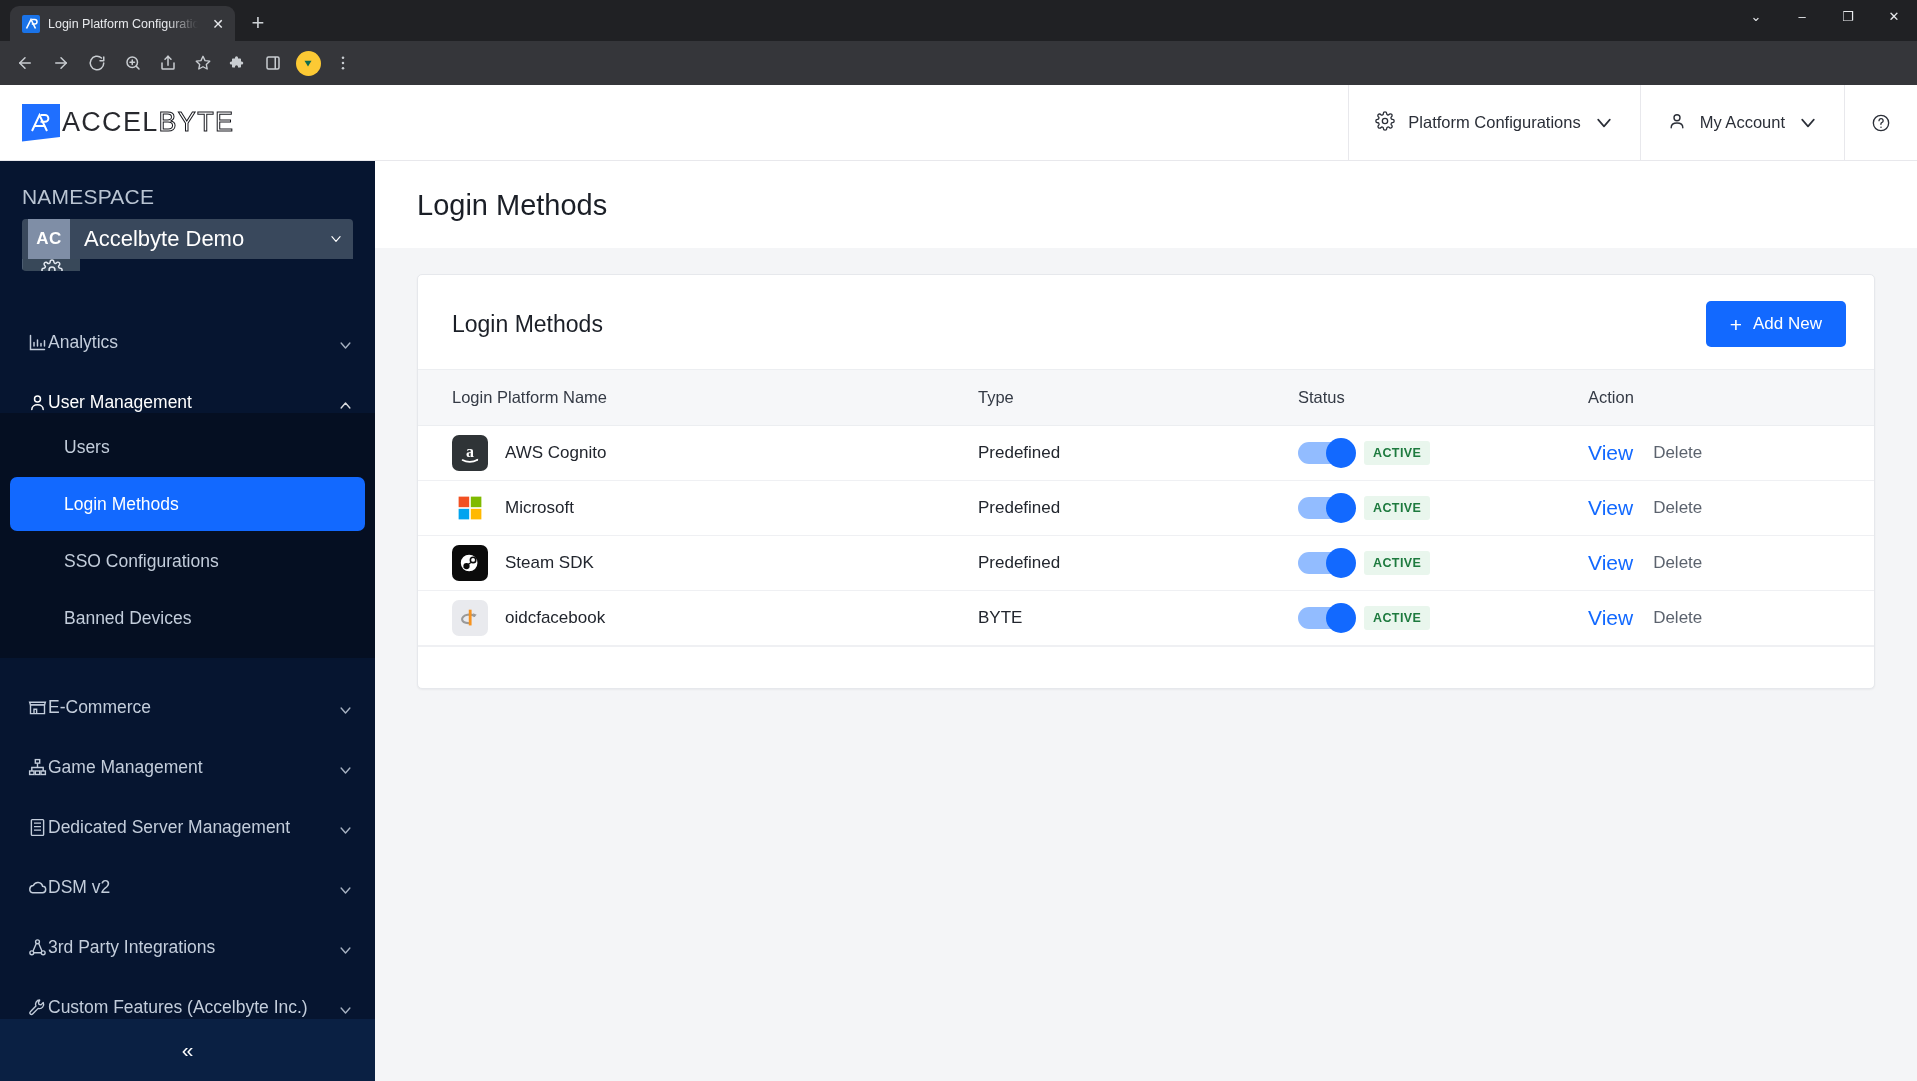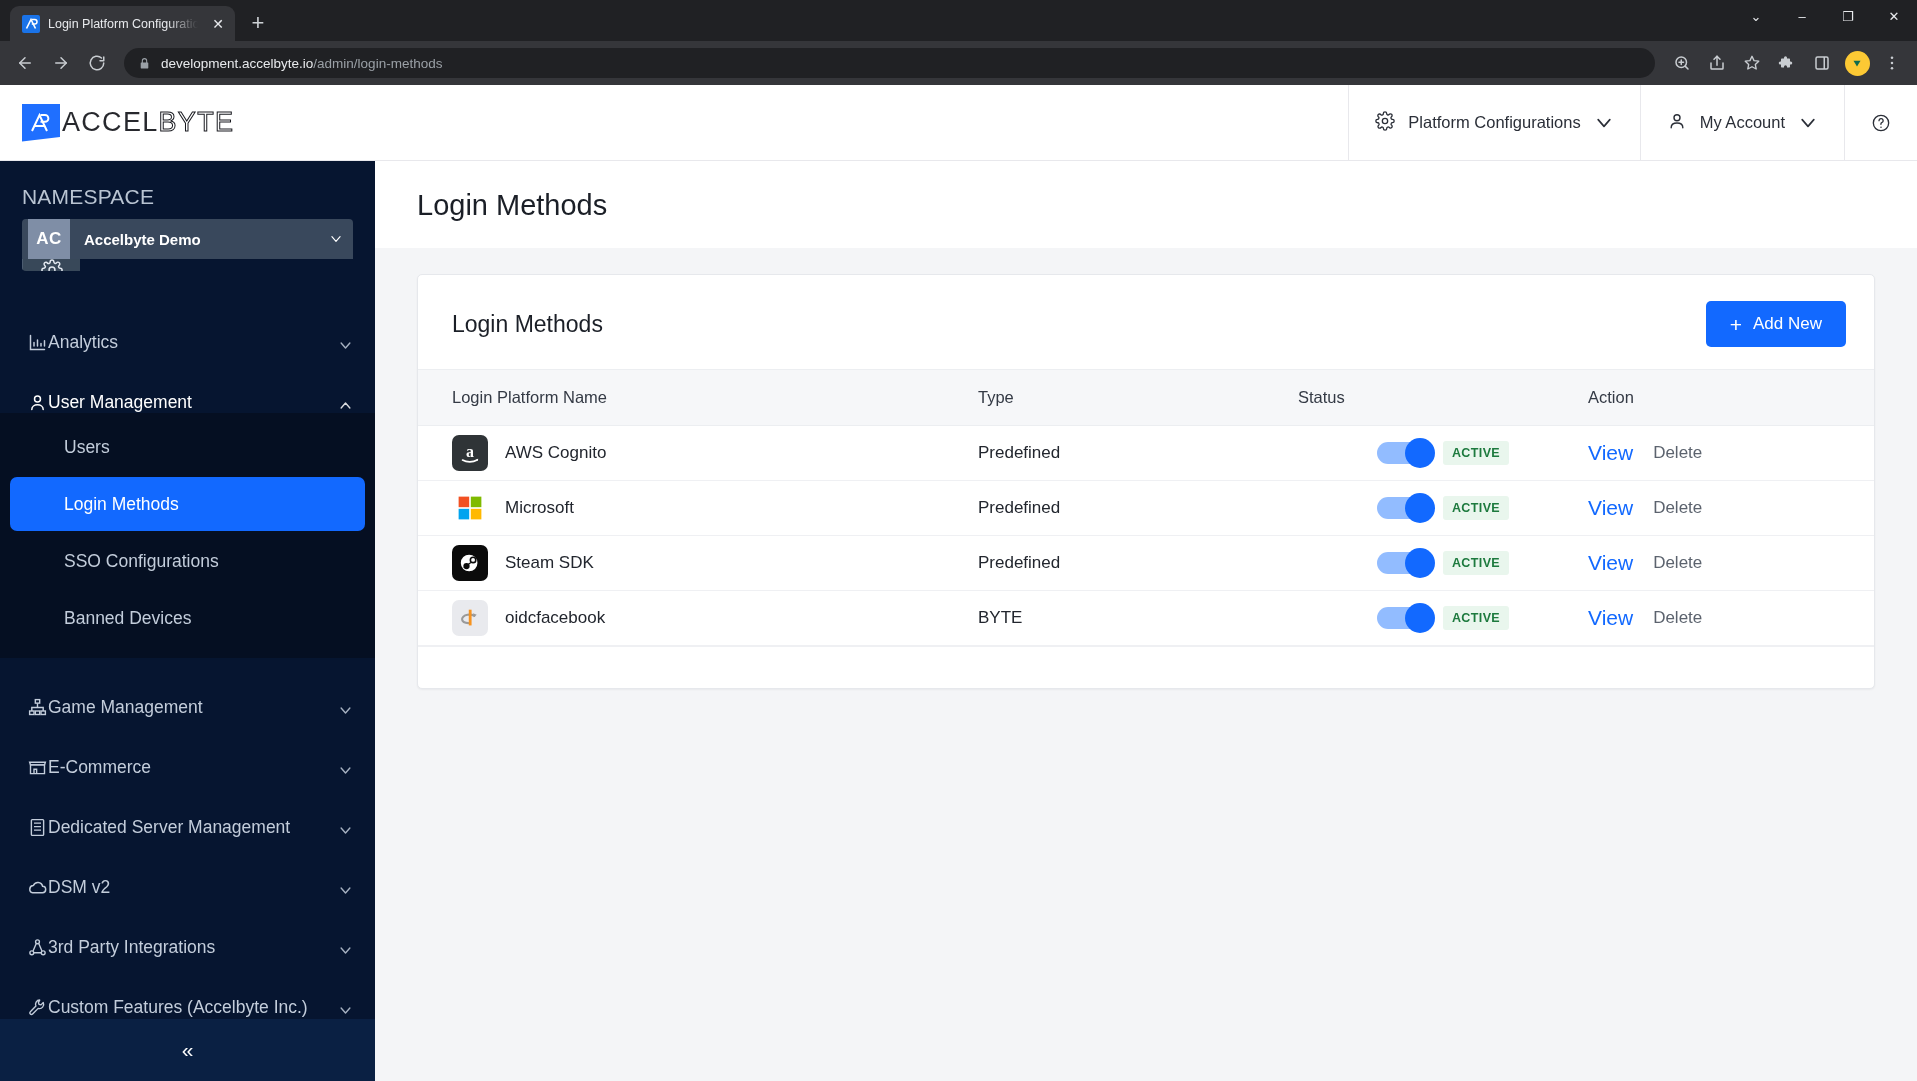--- a/index.html
+++ b/index.html
@@ -119,21 +119,21 @@
   }
   .ns-main {
     flex: 1; background: #39485c; display: flex; align-items: center;
     gap: 14px; padding: 0 10px 0 6px;
   }
   .ns-badge {
     width: 42px; height: 40px; background: #7f8ea6; color: #fff;
     display: flex; align-items: center; justify-content: center;
     font-weight: bold; font-size: 17px; letter-spacing: .5px;
   }
-  .ns-name { color: #fff; font-weight: bold; font-size: 15px; flex: 1; }
+  .ns-name { color: #fff; font-weight: normal; font-size: 22px; flex: 1; }
   .ns-gear {
     width: 58px; background: #384859; display: flex; align-items: center;
     justify-content: center; border-left: 1px solid #4c5c70;
   }
   .ns-gear svg { width: 22px; height: 22px; }
 
   .nav { margin-top: 22px; flex: 1; overflow: hidden; }
   .nav-item {
     height: 60px; display: flex; align-items: flex-end; 
     padding: 0 22px 0 26px; color: #c3cddb; font-size: 17.5px;
@@ -198,21 +198,21 @@
   .name-cell { display: flex; align-items: center; gap: 17px; }
   .plat-ico {
     width: 36px; height: 36px; border-radius: 7px; flex: 0 0 36px;
     display: flex; align-items: center; justify-content: center; overflow: hidden;
   }
   .ico-aws { background: #2f3437; }
   .ico-ms  { background: #fff; }
   .ico-steam { background: #0b0b0b; }
   .ico-oidc { background: #e9eaee; }
 
-  .status-cell { display: flex; align-items: center; gap: 14px; justify-content: center; }
+  .status-cell { display: flex; align-items: center; gap: 14px; }
   .toggle {
     width: 52px; height: 22px; background: #92bcff; border-radius: 11px;
     position: relative; flex: 0 0 52px; cursor: pointer;
   }
   .toggle .knob {
     position: absolute; right: -6px; top: -4px; width: 30px; height: 30px;
     background: #1269ff; border-radius: 50%;
   }
   .badge {
     background: #e9f6ed; color: #1d7a3e; font-size: 12.5px;
@@ -262,28 +262,20 @@
           <path d="M12 5l7 7-7 7"></path>
         </svg>
     </div>
     <div class="tb-icon">
       <svg viewBox="0 0 24 24" fill="none" stroke="currentColor" stroke-width="2" stroke-linecap="round" stroke-linejoin="round">
           <path d="M21 12a9 9 0 1 1-3-6.7"></path>
           <path d="M21 4v5h-5"></path>
         </svg>
     </div>
 
-    <div class="omnibox">
-      <span class="lock">
-        <svg viewBox="0 0 24 24" fill="currentColor">
-            <path d="M12 2a5 5 0 0 0-5 5v3H6a1 1 0 0 0-1 1v9a1 1 0 0 0 1 1h12a1 1 0 0 0 1-1v-9a1 1 0 0 0-1-1h-1V7a5 5 0 0 0-5-5zm0 2a3 3 0 0 1 3 3v3H9V7a3 3 0 0 1 3-3z"></path>
-          </svg>
-      </span>
-      <span class="url"><span class="host">development.accelbyte.io</span><span>/admin/login-methods</span></span>
-    </div>
 
     <div class="tb-right">
       <div class="tb-icon">
         <svg viewBox="0 0 24 24" fill="none" stroke="currentColor" stroke-width="2" stroke-linecap="round">
             <circle cx="11" cy="11" r="7"></circle>
             <path d="M20 20l-3.5-3.5M11 8v6M8 11h6"></path>
           </svg>
       </div>
       <div class="tb-icon">
         <svg viewBox="0 0 24 24" fill="none" stroke="currentColor" stroke-width="2" stroke-linecap="round" stroke-linejoin="round">
@@ -436,42 +428,42 @@
               <span>SSO Configurations</span>
             </div>
             <div class="sub-item">
               <span>Banned Devices</span>
             </div>
           </div>
 
           <div class="nav-item">
             <span class="nav-ico">
               <svg viewBox="0 0 24 24" fill="none" stroke="#c3cddb" stroke-width="1.6">
+                  <path d="M4 9h16v10H4z"></path>
+                  <path d="M3 6h18l-1 3H4z"></path>
+                  <path d="M8 19v-5h3v5"></path>
+                </svg>
+            </span>
+            <span class="nav-label">E-Commerce</span>
+            <svg class="nav-caret" viewBox="0 0 24 24" fill="none" stroke="#c3cddb" stroke-width="2.2" stroke-linecap="round" stroke-linejoin="round">
+                <path d="M5 8l7 8 7-8"></path>
+              </svg>
+          </div>
+
+          <div class="nav-item">
+            <span class="nav-ico">
+              <svg viewBox="0 0 24 24" fill="none" stroke="#c3cddb" stroke-width="1.6">
                   <rect x="9.5" y="3" width="5" height="4"></rect>
                   <rect x="3" y="16" width="5" height="4"></rect>
                   <rect x="9.5" y="16" width="5" height="4"></rect>
                   <rect x="16" y="16" width="5" height="4"></rect>
                   <path d="M12 7v5M5.5 16v-4h13v4"></path>
                 </svg>
             </span>
             <span class="nav-label">Game Management</span>
-            <svg class="nav-caret" viewBox="0 0 24 24" fill="none" stroke="#c3cddb" stroke-width="2.2" stroke-linecap="round" stroke-linejoin="round">
-                <path d="M5 8l7 8 7-8"></path>
-              </svg>
-          </div>
-
-          <div class="nav-item">
-            <span class="nav-ico">
-              <svg viewBox="0 0 24 24" fill="none" stroke="#c3cddb" stroke-width="1.6">
-                  <path d="M4 9h16v10H4z"></path>
-                  <path d="M3 6h18l-1 3H4z"></path>
-                  <path d="M8 19v-5h3v5"></path>
-                </svg>
-            </span>
-            <span class="nav-label">E-Commerce</span>
             <svg class="nav-caret" viewBox="0 0 24 24" fill="none" stroke="#c3cddb" stroke-width="2.2" stroke-linecap="round" stroke-linejoin="round">
                 <path d="M5 8l7 8 7-8"></path>
               </svg>
           </div>
 
           <div class="nav-item">
             <span class="nav-ico">
               <svg viewBox="0 0 24 24" fill="none" stroke="#c3cddb" stroke-width="1.6">
                   <rect x="5" y="3" width="14" height="18" rx="1"></rect>
                   <path d="M8 7h8M8 11h8M8 15h8"></path>

